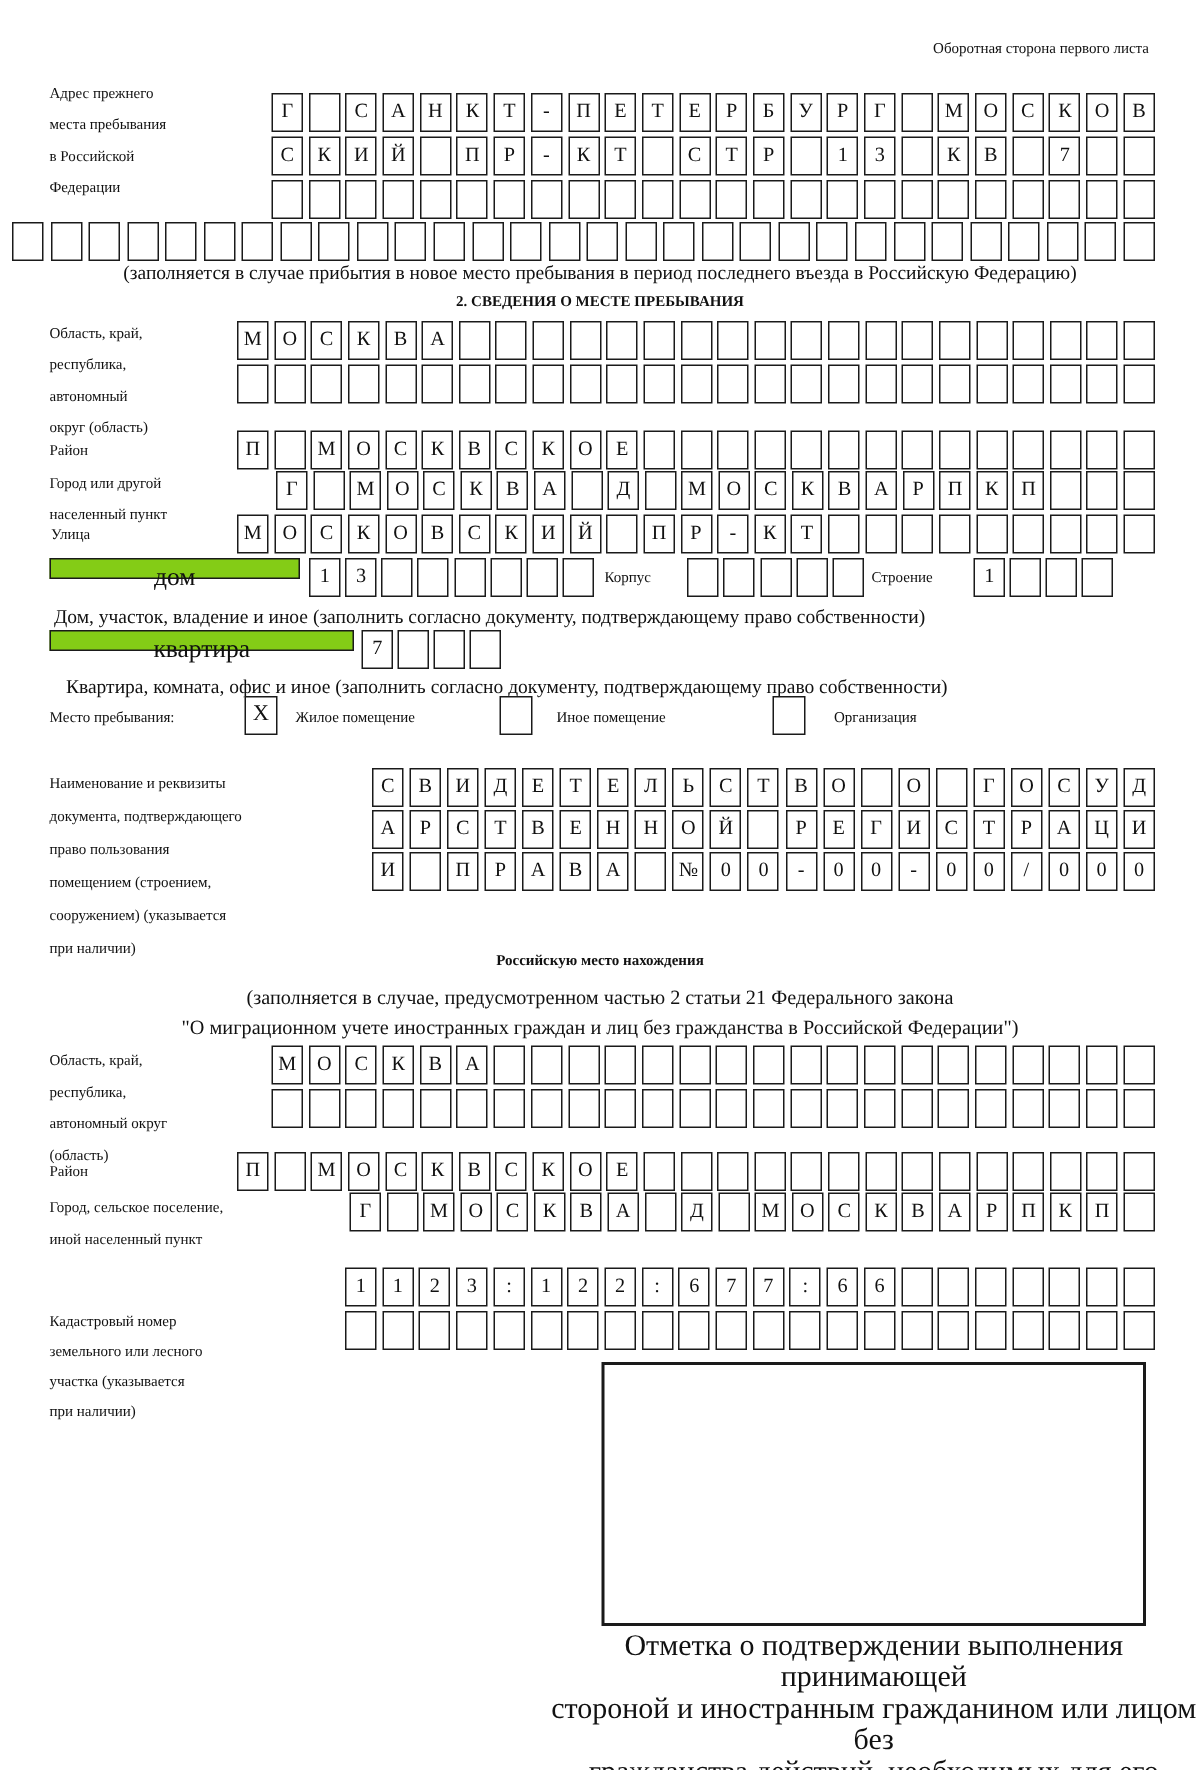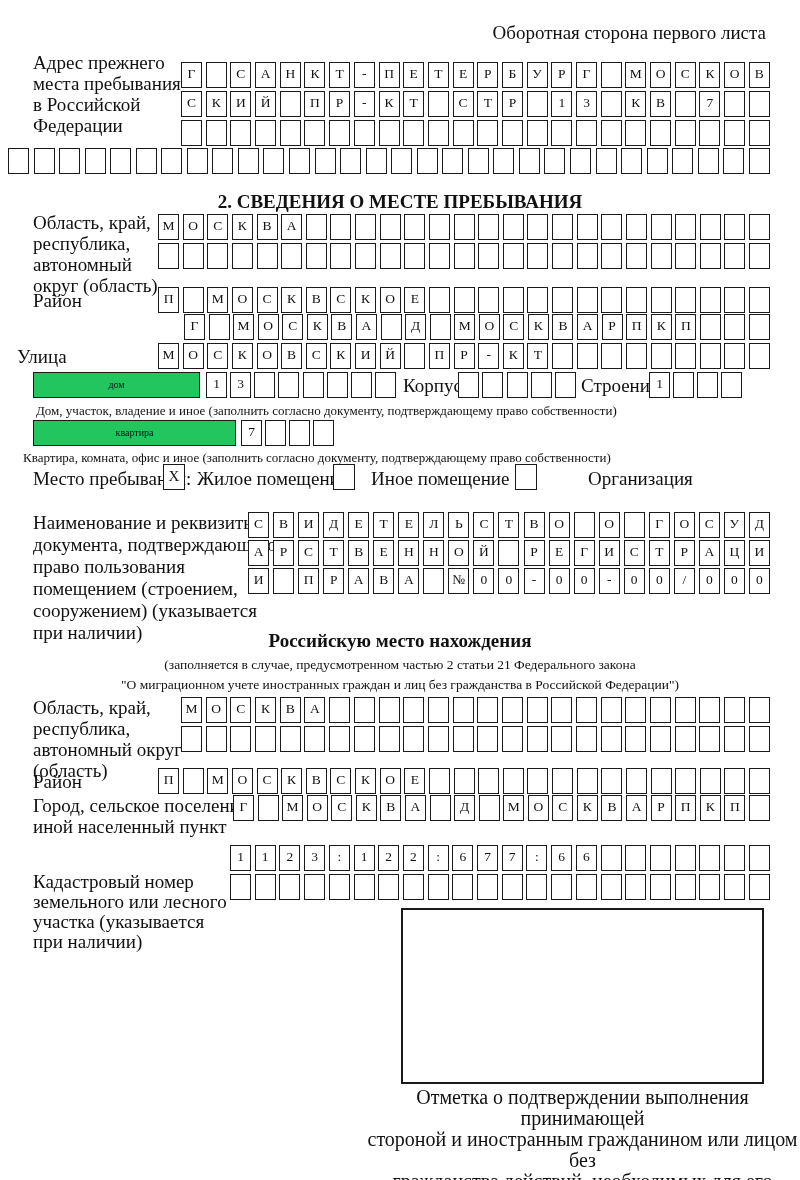--- a/index.html
+++ b/index.html
@@ -1,31 +1,31 @@
 <!DOCTYPE html>
 <html><head>
 <meta charset="utf-8">
 <style>
   html,body{margin:0;padding:0;background:#ffffff;}
   #page{
     position:relative;width:800px;height:1180px;background:#ffffff;
     font-family:"Liberation Serif","DejaVu Serif",serif;color:#111;overflow:hidden;
   }
-  .lab{position:absolute;font-size:19px;line-height:21px;white-space:pre-line;}
+  .lab{position:absolute;font-size:10px;line-height:21px;white-space:pre-line;}
   .note{position:absolute;font-size:13px;line-height:17px;}
   .ctr{text-align:center;left:0;width:800px;}
   .bold{font-weight:bold;}
   .row{position:absolute;display:flex;justify-content:space-between;height:26px;}
   .cell{
     flex:none;width:21px;height:26px;border:1.6px solid #1a1a1a;box-sizing:border-box;
     text-align:center;font-size:13.5px;line-height:22px;background:#fff;overflow:hidden;
   }
   .wbox{
-    position:absolute;border:1.8px solid #1a1a1a;box-sizing:border-box;background:#22c55e;
-    text-align:center;font-size:10px;line-height:23px;height:26px;
+    position:absolute;border:1.8px solid #1a1a1a;box-sizing:border-box;background:#84cc16;
+    text-align:center;font-size:17px;line-height:23px;height:14px;
   }
   .chk{
     position:absolute;width:22px;height:26px;border:1.8px solid #1a1a1a;box-sizing:border-box;
     text-align:center;font-size:15px;line-height:23px;background:#fff;
   }
   .bigbox{position:absolute;border:2px solid #1a1a1a;box-sizing:border-box;background:#fff;}
   .cap{position:absolute;font-size:20px;line-height:21px;text-align:center;}
 </style>
 </head>
 <body>
@@ -141,20 +141,21 @@
       <span class="cell"></span>
       <span class="cell"></span>
       <span class="cell"></span>
       <span class="cell"></span>
       <span class="cell"></span>
       <span class="cell"></span>
       <span class="cell"></span>
       <span class="cell"></span>
       <span class="cell"></span>
     </div>
+  <div class="note ctr" style="top:173px;">(заполняется в случае прибытия в новое место пребывания в период последнего въезда в Российскую Федерацию)</div>
 
   <div class="lab ctr bold" style="top:191px;">2. СВЕДЕНИЯ О МЕСТЕ ПРЕБЫВАНИЯ</div>
 
   <div class="lab" style="left:33px;top:212px;">Область, край,
 республика,
 автономный
 округ (область)</div>
   <div class="row" style="left:158px;top:214px;width:612px;">
       <span class="cell">М</span>
       <span class="cell">О</span>
@@ -232,20 +233,22 @@
       <span class="cell"></span>
       <span class="cell"></span>
       <span class="cell"></span>
       <span class="cell"></span>
       <span class="cell"></span>
       <span class="cell"></span>
       <span class="cell"></span>
       <span class="cell"></span>
     </div>
 
+  <div class="lab" style="left:33px;top:312px;">Город или другой
+населенный пункт</div>
   <div class="row" style="left:184px;top:314px;width:586px;">
       <span class="cell">Г</span>
       <span class="cell"></span>
       <span class="cell">М</span>
       <span class="cell">О</span>
       <span class="cell">С</span>
       <span class="cell">К</span>
       <span class="cell">В</span>
       <span class="cell">А</span>
       <span class="cell"></span>
@@ -259,21 +262,21 @@
       <span class="cell">А</span>
       <span class="cell">Р</span>
       <span class="cell">П</span>
       <span class="cell">К</span>
       <span class="cell">П</span>
       <span class="cell"></span>
       <span class="cell"></span>
       <span class="cell"></span>
     </div>
 
-  <div class="lab" style="left:17px;top:346px;">Улица</div>
+  <div class="lab" style="left:34px;top:346px;">Улица</div>
   <div class="row" style="left:158px;top:343px;width:612px;">
       <span class="cell">М</span>
       <span class="cell">О</span>
       <span class="cell">С</span>
       <span class="cell">К</span>
       <span class="cell">О</span>
       <span class="cell">В</span>
       <span class="cell">С</span>
       <span class="cell">К</span>
       <span class="cell">И</span>
@@ -323,29 +326,29 @@
     </div>
   <div class="note" style="left:36px;top:402px;">Дом, участок, владение и иное (заполнить согласно документу, подтверждающему право собственности)</div>
 
   <div class="wbox" style="left:33px;top:420px;width:203px;">квартира</div>
   <div class="row" style="left:241px;top:420px;width:93px;">
       <span class="cell">7</span>
       <span class="cell"></span>
       <span class="cell"></span>
       <span class="cell"></span>
     </div>
-  <div class="note" style="left:23px;top:449px;">Квартира, комната, офис и иное (заполнить согласно документу, подтверждающему право собственности)</div>
+  <div class="note" style="left:44px;top:449px;">Квартира, комната, офис и иное (заполнить согласно документу, подтверждающему право собственности)</div>
 
   <div class="lab" style="left:33px;top:468px;">Место пребывания:</div>
   <div class="chk" style="left:163px;top:464px;">X</div>
   <div class="lab" style="left:197px;top:468px;">Жилое помещение</div>
   <div class="chk" style="left:333px;top:464px;"></div>
   <div class="lab" style="left:371px;top:468px;">Иное помещение</div>
   <div class="chk" style="left:515px;top:464px;"></div>
-  <div class="lab" style="left:588px;top:468px;">Организация</div>
+  <div class="lab" style="left:556px;top:468px;">Организация</div>
 
   <div class="lab" style="left:33px;top:512px;line-height:22px;">Наименование и реквизиты
 документа, подтверждающего
 право пользования
 помещением (строением,
 сооружением) (указывается
 при наличии)</div>
   <div class="row" style="left:248px;top:512px;width:522px;">
       <span class="cell">С</span>
       <span class="cell">В</span>

